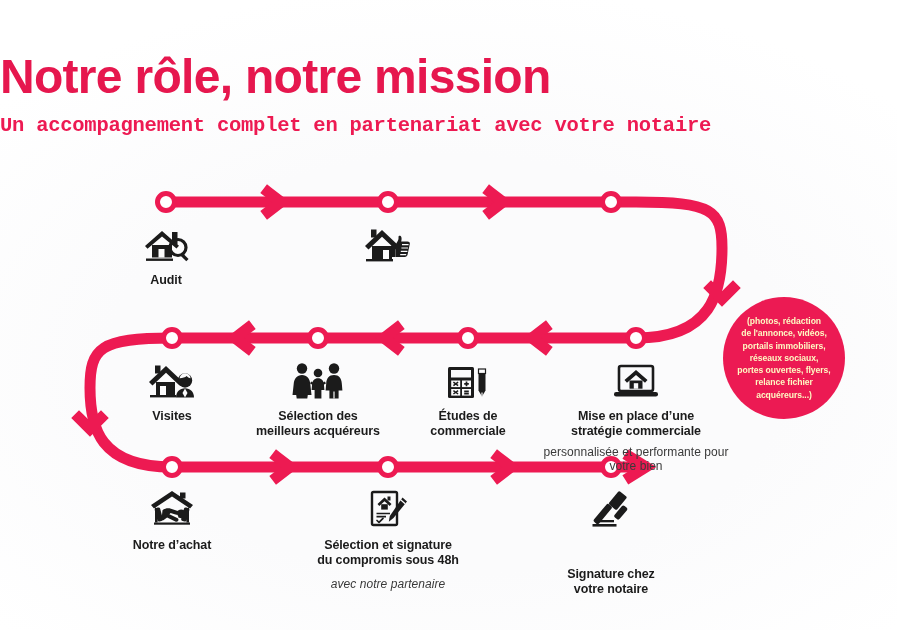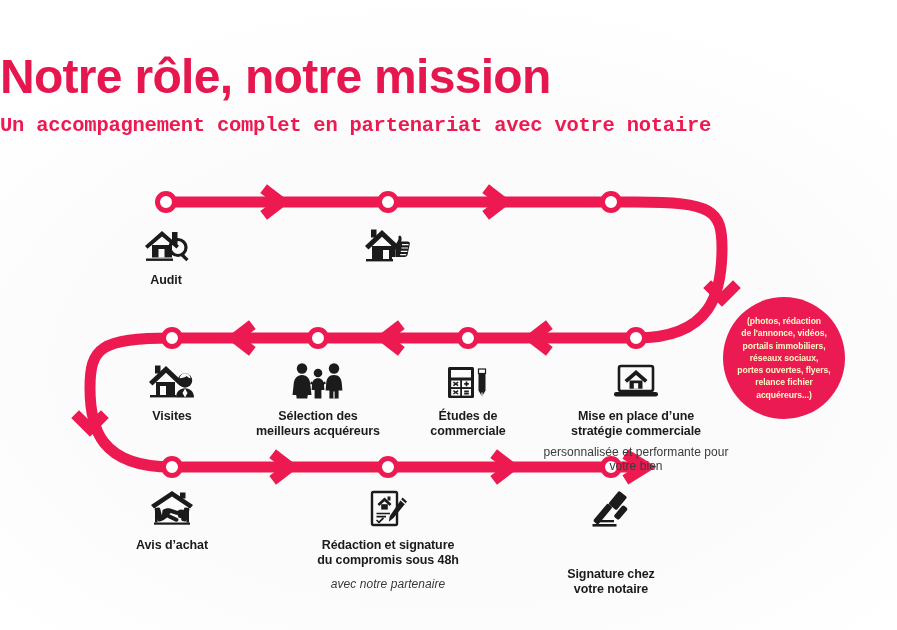--- a/index.html
+++ b/index.html
@@ -294,37 +294,37 @@
         <rect x="34" y="3.5" width="5.5" height="6"></rect>
         <path d="M9 18 L9 33.5 L11.6 33.5 L11.6 20.3 Z"></path>
         <path d="M43 18 L43 33.5 L40.4 33.5 L40.4 20.3 Z"></path>
         <rect x="8" y="33.5" width="36" height="2.2"></rect>
         <rect x="10" y="18.5" width="5.6" height="14" rx="1.9" transform="rotate(-15 12.8 25.5)"></rect>
         <rect x="36.5" y="18.5" width="5.6" height="14" rx="1.9" transform="rotate(15 39.3 25.5)"></rect>
         <path d="M16.5 21.2 C19 19.4 22 18.8 25 19.8 L31 21.8 C32.3 22.2 32.8 23.4 32.3 24.5 C31.8 25.6 30.6 26 29.4 25.6 L24.6 24 L23.4 25.2 L31.2 28.9 C32.4 29.5 32.8 30.7 32.2 31.7 C31.7 32.7 30.4 33 29.3 32.5 L21.1 28.6 L17.7 31 C17 31.4 16.2 31.3 15.7 30.6 L15.5 30.2 Z"></path>
         <path d="M38 21.2 C35.9 19.9 33.8 20.3 32.1 21.6 L30.8 22.6 C31.6 23.5 31.7 24.8 31 25.8 C32 26.4 32.5 27.6 32.3 28.6 L38 30 Z"></path>
       </svg>
     </div>
-    <div class="label">Avis d’achat</div>
+    <div class="label">Notre d’achat</div>
   </div>
 
   <div class="step" style="left:388px; top:485px;">
     <div class="icon-box">
       <svg width="48" height="42" viewBox="0 0 48 42" fill="#1b1b1b">
         <rect x="8" y="3" width="25" height="33" rx="1.5" fill="none" stroke="#1b1b1b" stroke-width="2.4"></rect>
         <path d="M13.5 15 L20.5 8.5 L27.5 15 L25.7 17 L20.5 12.3 L15.3 17 Z"></path>
         <rect x="23.5" y="7.5" width="3" height="4"></rect>
         <rect x="17.2" y="15.2" width="6.6" height="5.4"></rect>
         <path d="M12.5 24.5 L26 24.5 M12.5 27.6 L22 27.6" stroke="#1b1b1b" stroke-width="1.7" fill="none"></path>
         <path d="M13 31.5 L15 33.4 L19 29.4" stroke="#1b1b1b" stroke-width="1.7" fill="none" stroke-linecap="round" stroke-linejoin="round"></path>
         <path d="M38.5 8.5 L43 12.5 L29.5 29 L24.8 32.8 L25.8 27 Z"></path>
         <path d="M36.6 10.8 L41.2 14.7" stroke="#fbfbfc" stroke-width="1.3"></path>
       </svg>
     </div>
-    <div class="label" style="white-space: pre-line;">Rédaction et signature
+    <div class="label" style="white-space: pre-line;">Sélection et signature
 du compromis sous 48h</div>
 
     <div class="sublabel" style="margin-top:8px;font-style:italic;">avec notre partenaire</div>
   </div>
 
   <div class="step" style="left:611px; top:485px;">
     <div class="icon-box">
       <svg width="50" height="42" viewBox="0 0 50 42" fill="#1b1b1b">
         <rect x="26.5" y="3" width="10.5" height="17" rx="1.6" transform="rotate(40 31.7 11.5)"></rect>
         <rect x="13.5" y="13.5" width="6.5" height="23" rx="2" transform="rotate(40 16.7 25)"></rect>

